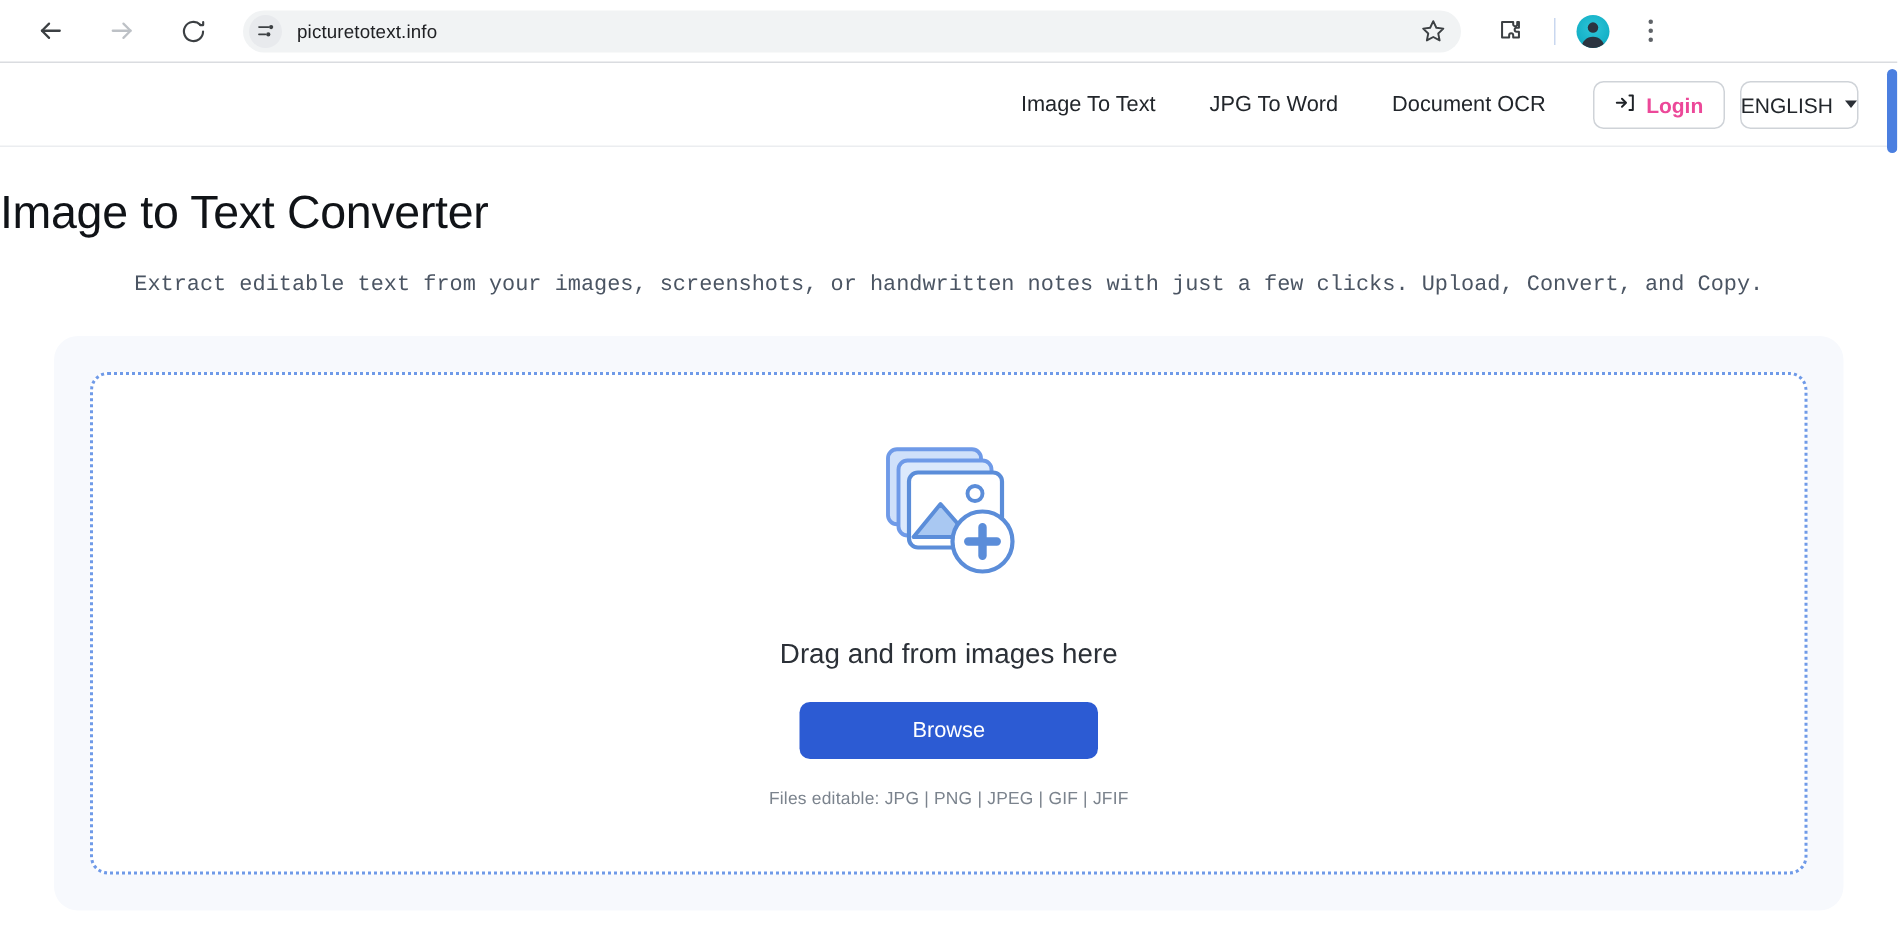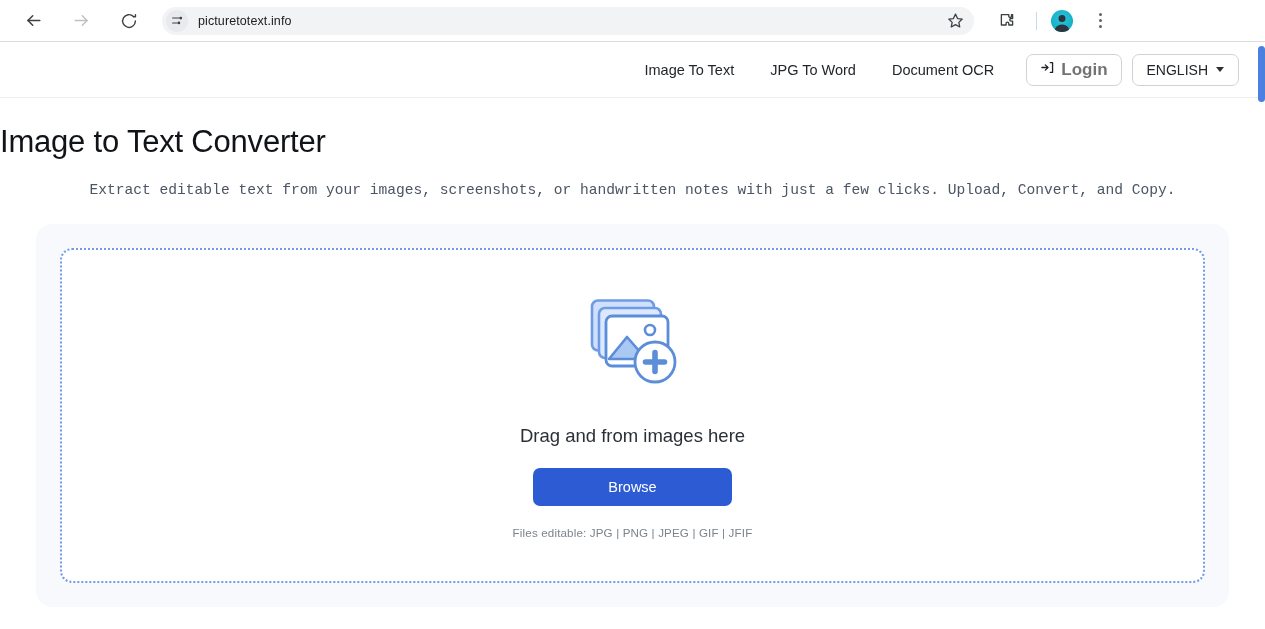--- a/index.html
+++ b/index.html
@@ -126,31 +126,31 @@
     white-space: nowrap;
   }
   #login-button {
     display: flex; align-items: center; gap: 6px;
     border: 1px solid #cfd3d8;
     border-radius: 7px;
     height: 32px;
     padding: 12px 13px;
     margin-left: 14px;
     background: #fff;
-    font-size: 17px;
+    font-size: 14px;
     font-weight: bold;
-    color: #737373;
+    color: #ec4899;
     white-space: nowrap;
   }
   #language-button {
     display: flex; align-items: center; gap: 8px;
     border: 1px solid #cfd3d8;
     border-radius: 7px;
     height: 32px;
-    padding: 0 14px;
+    padding: 0 0;
     margin-left: 10px;
     background: #fff;
     font-size: 14px;
     color: #22262b;
     white-space: nowrap;
     justify-content: flex-end;
   }
   .caret-down {
     width: 0; height: 0;
     border-left: 4.5px solid transparent;

